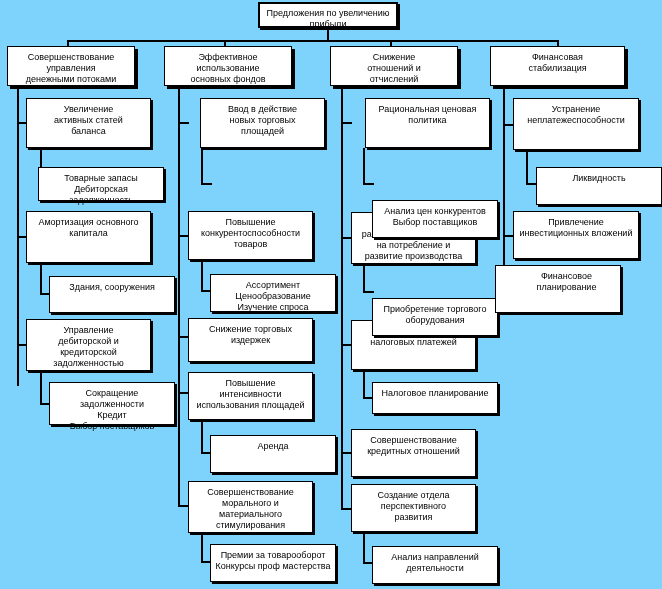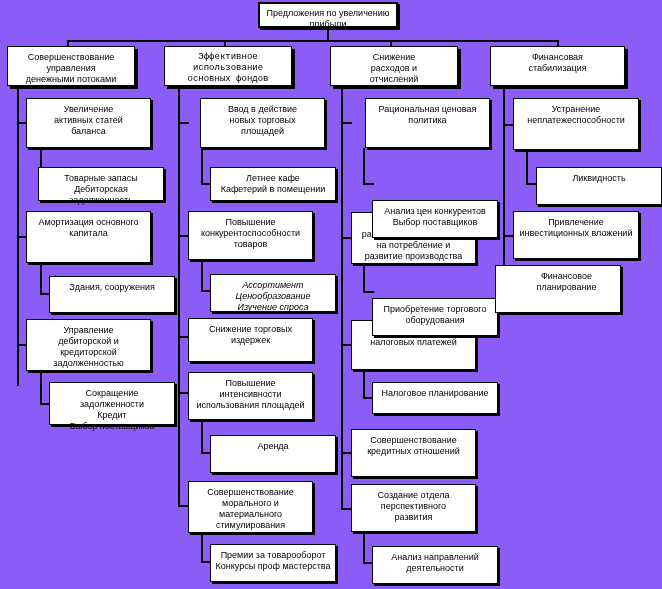--- a/index.html
+++ b/index.html
@@ -10,21 +10,21 @@
     width: 662px;
     height: 589px;
     background: #808080;
     font-family: "Liberation Sans", sans-serif;
     overflow: hidden;
   }
   #canvas {
     position: relative;
     width: 662px;
     height: 589px;
-    background: #8b5cf6;
+    background: #7dd3fc;
   }
   
   .box {
     position: absolute;
     background: #ffffff;
     border: 1px solid #000000;
     box-shadow: 2px 2px 0 0 #000000;
     box-sizing: border-box;
     display: flex;
     align-items: flex-start;
@@ -101,21 +101,21 @@
   <div class="line v" style="left:40px; top:263px; height:31px;"></div>
   <div class="line h" style="left:40px; top:293px; width:11px;"></div>
   <div class="box" style="left: 49px; top: 276px; width: 126px; height: 37px;">Здания, сооружения</div>
 
   <div class="line v" style="left:40px; top:371px; height:33px;"></div>
   <div class="line h" style="left:40px; top:403px; width:11px;"></div>
   <div class="box" style="left: 49px; top: 382px; width: 126px; height: 43px;">Сокращение задолженности
 Кредит
 Выбор поставщиков</div>
 
-  <div class="box level1" style="left: 164px; top: 46px; width: 128px; height: 40px; font-family: Liberation Mono, monospace;">Эффективное
+  <div class="box level1" style="left: 164px; top: 46px; width: 128px; height: 40px;">Эффективное
 использование
 основных фондов</div>
 
   <div class="line v" style="left:178px; top:86px; height:420px;"></div>
   <div class="line h" style="left:178px; top:122px; width:11px;"></div>
   <div class="line h" style="left:178px; top:235px; width:11px;"></div>
   <div class="line h" style="left:178px; top:336px; width:11px;"></div>
   <div class="line h" style="left:178px; top:392px; width:11px;"></div>
   <div class="line h" style="left:178px; top:505px; width:11px;"></div>
 
@@ -130,40 +130,38 @@
   <div class="box" style="left: 188px; top: 372px; width: 125px; height: 48px;">Повышение
 интенсивности
 использования площадей</div>
   <div class="box" style="left: 188px; top: 481px; width: 125px; height: 52px;">Совершенствование
 морального и
 материального
 стимулирования</div>
 
   <div class="line v" style="left:201px; top:148px; height:36px;"></div>
   <div class="line h" style="left:201px; top:183px; width:11px;"></div>
-  <div class="box" style="left: 210px; top: 167px; width: 126px; height: 34px;">Летнее кафе
-Кафетерий в помещении</div>
 
   <div class="line v" style="left:201px; top:260px; height:31px;"></div>
   <div class="line h" style="left:201px; top:290px; width:11px;"></div>
-  <div class="box" style="left: 210px; top: 274px; width: 126px; height: 38px; font-style: italic;">Ассортимент
+  <div class="box" style="left: 210px; top: 274px; width: 126px; height: 38px;">Ассортимент
 Ценообразование
 Изучение спроса</div>
 
   <div class="line v" style="left:201px; top:420px; height:33px;"></div>
   <div class="line h" style="left:201px; top:452px; width:11px;"></div>
   <div class="box" style="left: 210px; top: 435px; width: 126px; height: 38px;">Аренда</div>
 
   <div class="line v" style="left:201px; top:533px; height:29px;"></div>
   <div class="line h" style="left:201px; top:561px; width:11px;"></div>
   <div class="box" style="left: 210px; top: 544px; width: 126px; height: 38px;">Премии за товарооборот
 Конкурсы проф мастерства</div>
 
   <div class="box level1" style="left: 330px; top: 46px; width: 128px; height: 40px;">Снижение
-расходов и
+отношений и
 отчислений</div>
 
   <div class="line v" style="left:341px; top:86px; height:424px;"></div>
   <div class="line h" style="left:341px; top:122px; width:11px;"></div>
   <div class="line h" style="left:341px; top:237px; width:11px;"></div>
   <div class="line h" style="left:341px; top:344px; width:11px;"></div>
   <div class="line h" style="left:341px; top:452px; width:11px;"></div>
   <div class="line h" style="left:341px; top:508px; width:11px;"></div>
 
   <div class="box" style="left: 365px; top: 98px; width: 125px; height: 50px;">Рациональная ценовая

